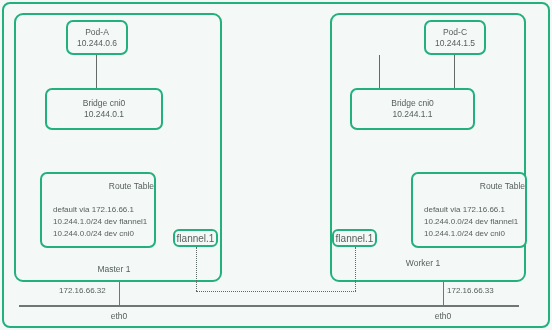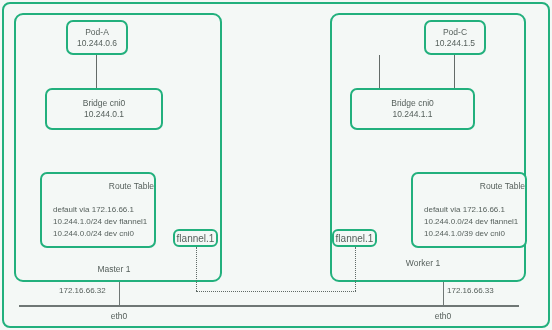--- a/index.html
+++ b/index.html
@@ -188,21 +188,21 @@
   <div class="el-box" style="left:350px; top:88px; width:125px; height:42px;">
     <span>Bridge cni0</span>
     <span class="line2">10.244.1.1</span>
   </div>
 
   <div class="route-box" style="left:411px; top:172px; width:116px; height:76px;">
     <div class="route-title">Route Table</div>
     <div class="route-lines">
       <div>default via 172.16.66.1</div>
       <div>10.244.0.0/24  dev flannel1</div>
-      <div>10.244.1.0/39  dev cni0</div>
+      <div>10.244.1.0/24  dev cni0</div>
     </div>
   </div>
 
   <div class="flannel-box" style="left:332px; top:229px; width:45px; height:18px;">
     <span>flannel.1</span>
   </div>
 
   <div class="dotted-v" style="left:355px; top:247px; height:44px;"></div>
 
   <div class="dotted-h" style="left:196px; top:291px; width:160px;"></div>

